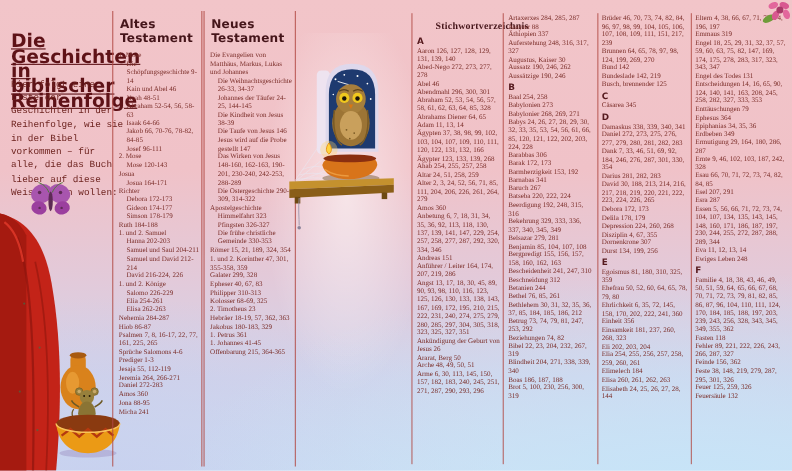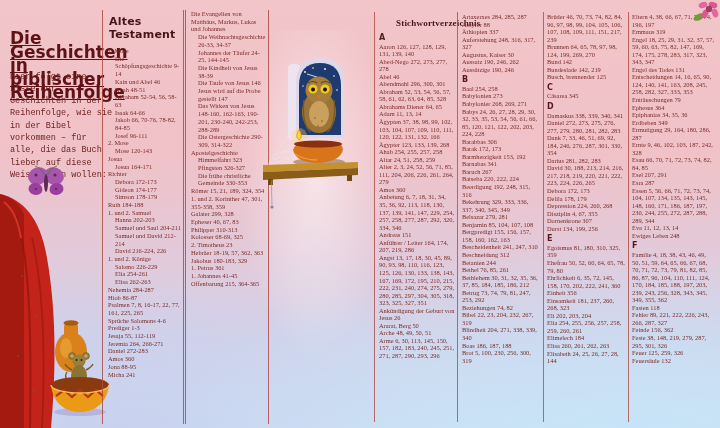--- a/index.html
+++ b/index.html
@@ -145,20 +145,21 @@
         <div class="l0">Jesaja 55, 112-119</div>
         <div class="l0">Jeremia 264, 266-271</div>
         <div class="l0">Daniel 272-283</div>
         <div class="l0">Amos 360</div>
         <div class="l0">Jona 88-95</div>
         <div class="l0">Micha 241</div>
       </div>
   </section>
 
   <section class="abs t-box nt-box">
+    <h2 class="col-head">Neues Testament</h2>
     <div class="t-list">
         <div class="l0">Die Evangelien von Matthäus, Markus, Lukas und Johannes</div>
         <div class="l1">Die Weihnachtsgeschichte 26-33, 34-37</div>
         <div class="l1">Johannes der Täufer 24-25, 144-145</div>
         <div class="l1">Die Kindheit von Jesus 38-39</div>
         <div class="l1">Die Taufe von Jesus 146</div>
         <div class="l1">Jesus wird auf die Probe gestellt 147</div>
         <div class="l1">Das Wirken von Jesus 148-160, 162-163, 190-201, 230-240, 242-253, 288-289</div>
         <div class="l1">Die Ostergeschichte 290-309, 314-322</div>
         <div class="l0">Apostelgeschichte</div>

